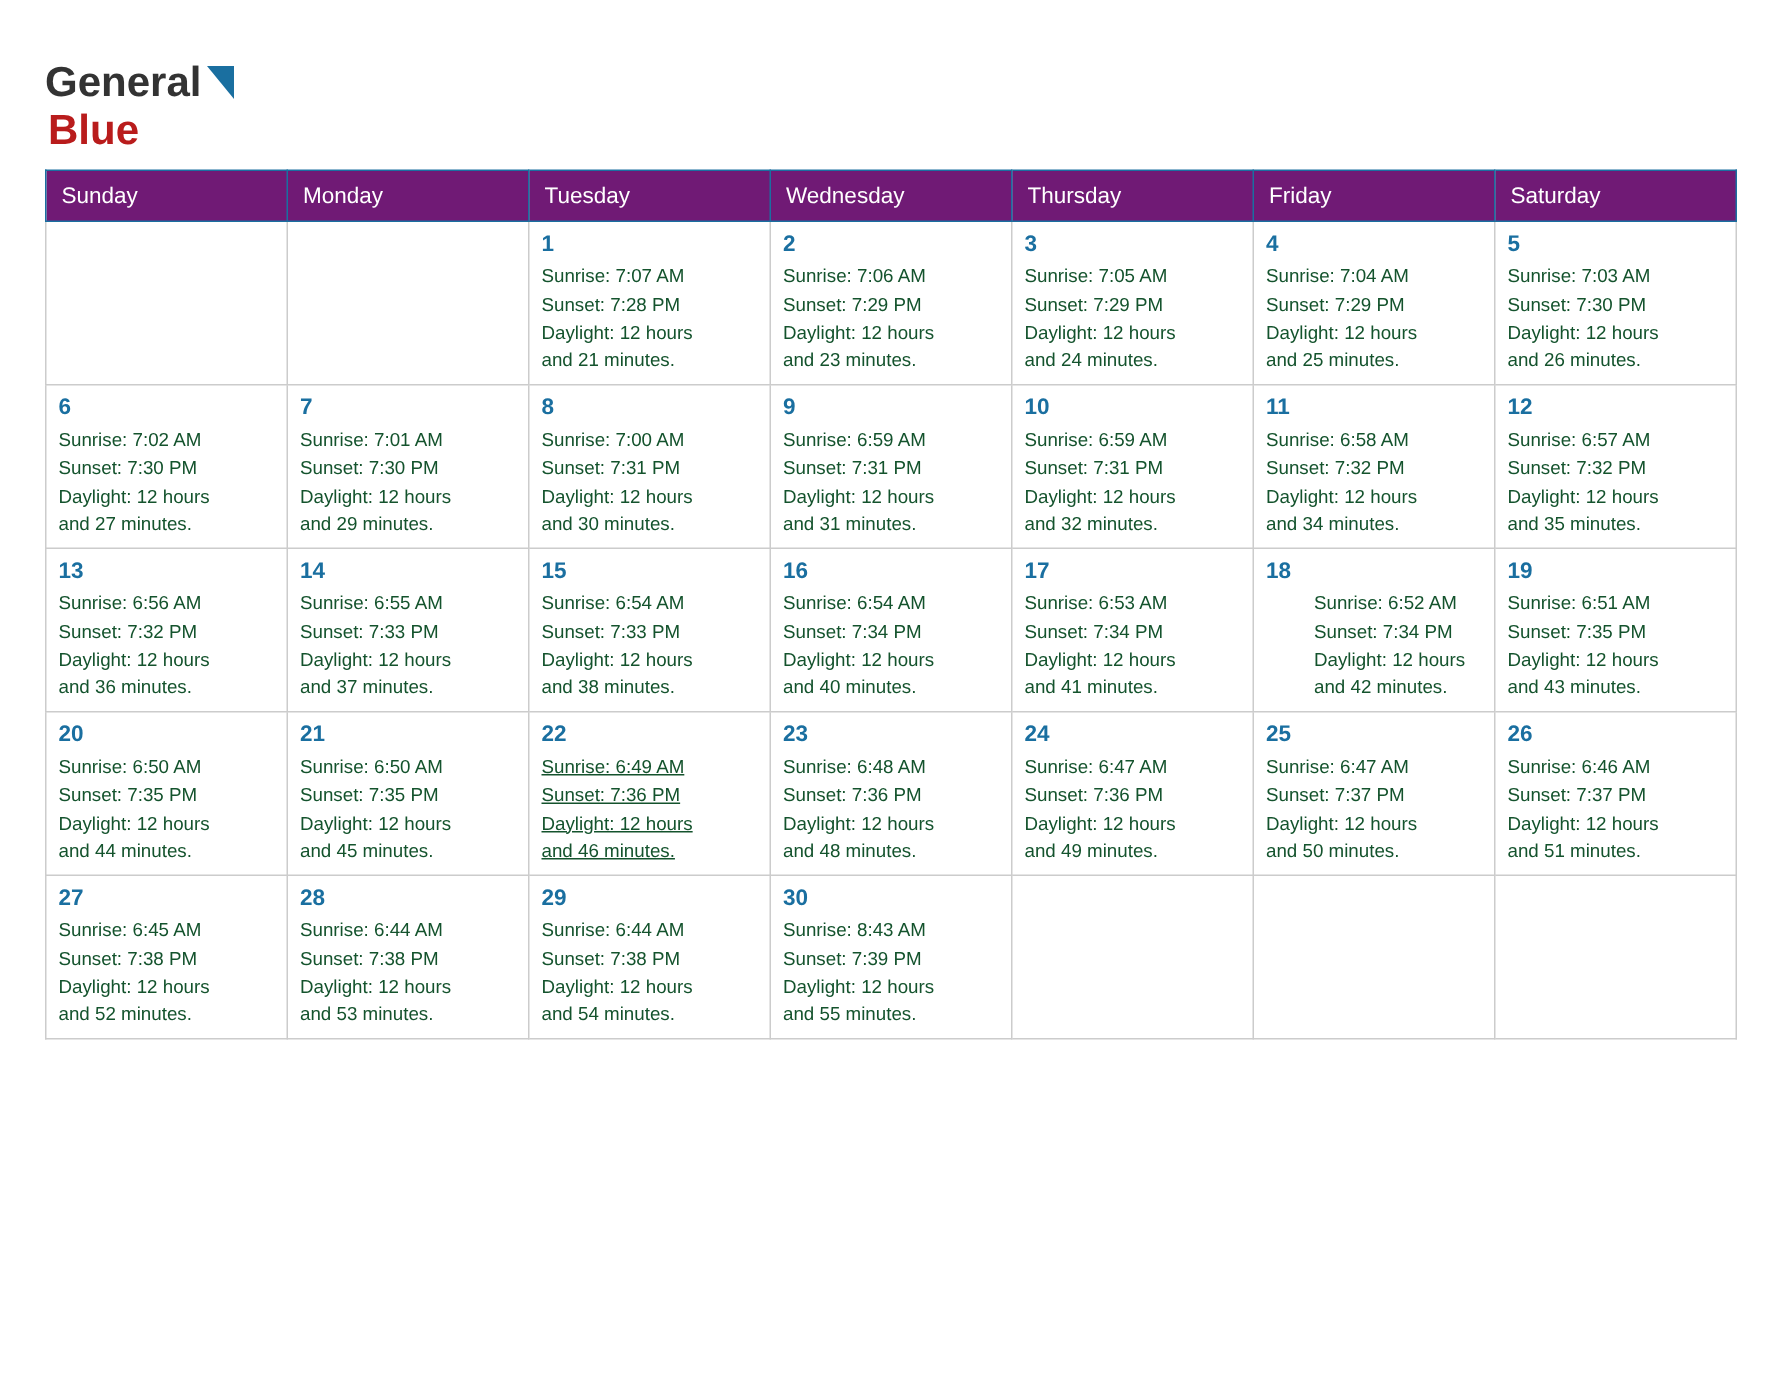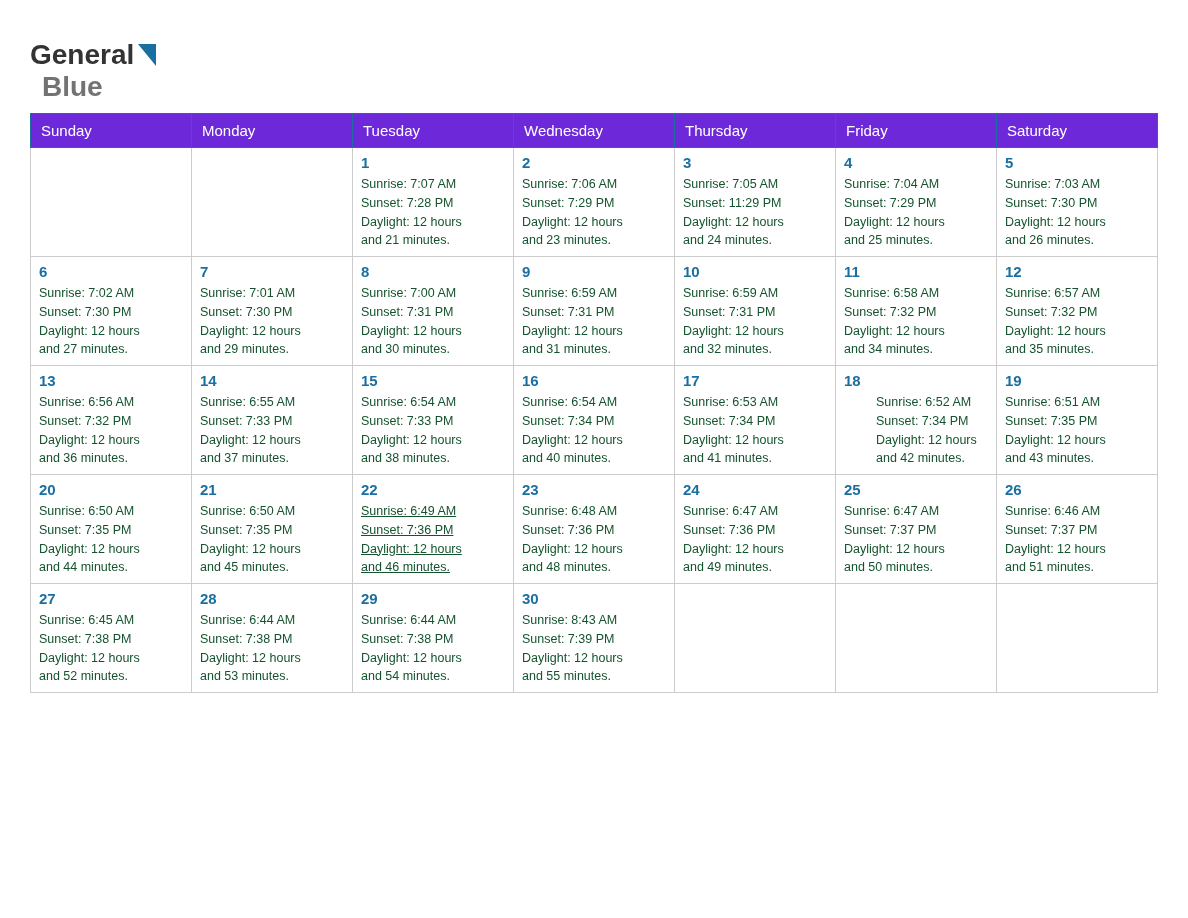--- a/index.html
+++ b/index.html
@@ -18,22 +18,22 @@
       margin-bottom: 10px;
     }
     .logo-text-general {
       font-size: 28px;
       font-weight: bold;
       color: #333;
     }
     .logo-blue {
       font-size: 28px;
       font-weight: bold;
-      color: #737373;
-      margin-left: 12px;
+      color: #b91c1c;
+      margin-left: 2px;
     }
     .title-block {
       text-align: right;
     }
     .title-month {
       font-size: 52px;
       font-weight: normal;
       color: #333;
       line-height: 1.1;
     }
@@ -41,21 +41,21 @@
       font-size: 20px;
       color: #555;
       margin-top: 4px;
     }
     .calendar {
       width: 100%;
       border-collapse: collapse;
       margin-top: 10px;
     }
     .calendar th {
-      background-color: #6d28d9;
+      background-color: #701a75;
       color: #fff;
       font-size: 15px;
       font-weight: normal;
       padding: 8px 10px;
       text-align: left;
       border: 1px solid #1a6fa0;
     }
     .calendar td {
       vertical-align: top;
       border: 1px solid #ccc;
@@ -140,21 +140,21 @@
         <td>
           <span class="day-number">2</span>
           <div class="day-info" style="white-space: pre-line;">Sunrise: 7:06 AM
 Sunset: 7:29 PM
 Daylight: 12 hours
 and 23 minutes.</div>
         </td>
         <td>
           <span class="day-number">3</span>
           <div class="day-info" style="white-space: pre-line;">Sunrise: 7:05 AM
-Sunset: 11:29 PM
+Sunset: 7:29 PM
 Daylight: 12 hours
 and 24 minutes.</div>
         </td>
         <td>
           <span class="day-number">4</span>
           <div class="day-info" style="white-space: pre-line;">Sunrise: 7:04 AM
 Sunset: 7:29 PM
 Daylight: 12 hours
 and 25 minutes.</div>
         </td>

